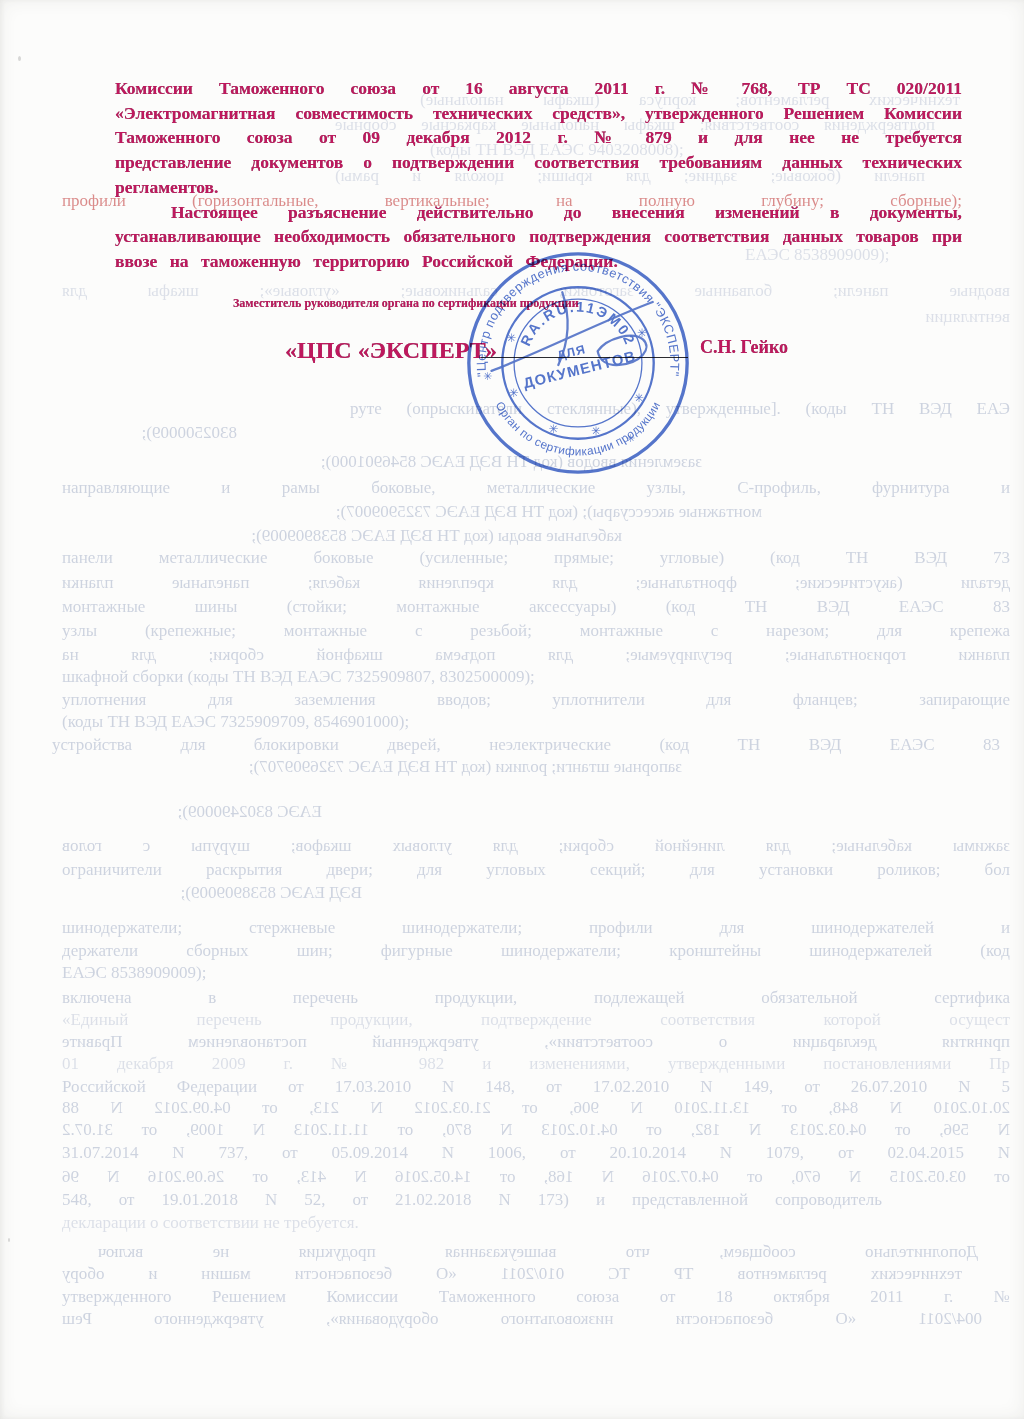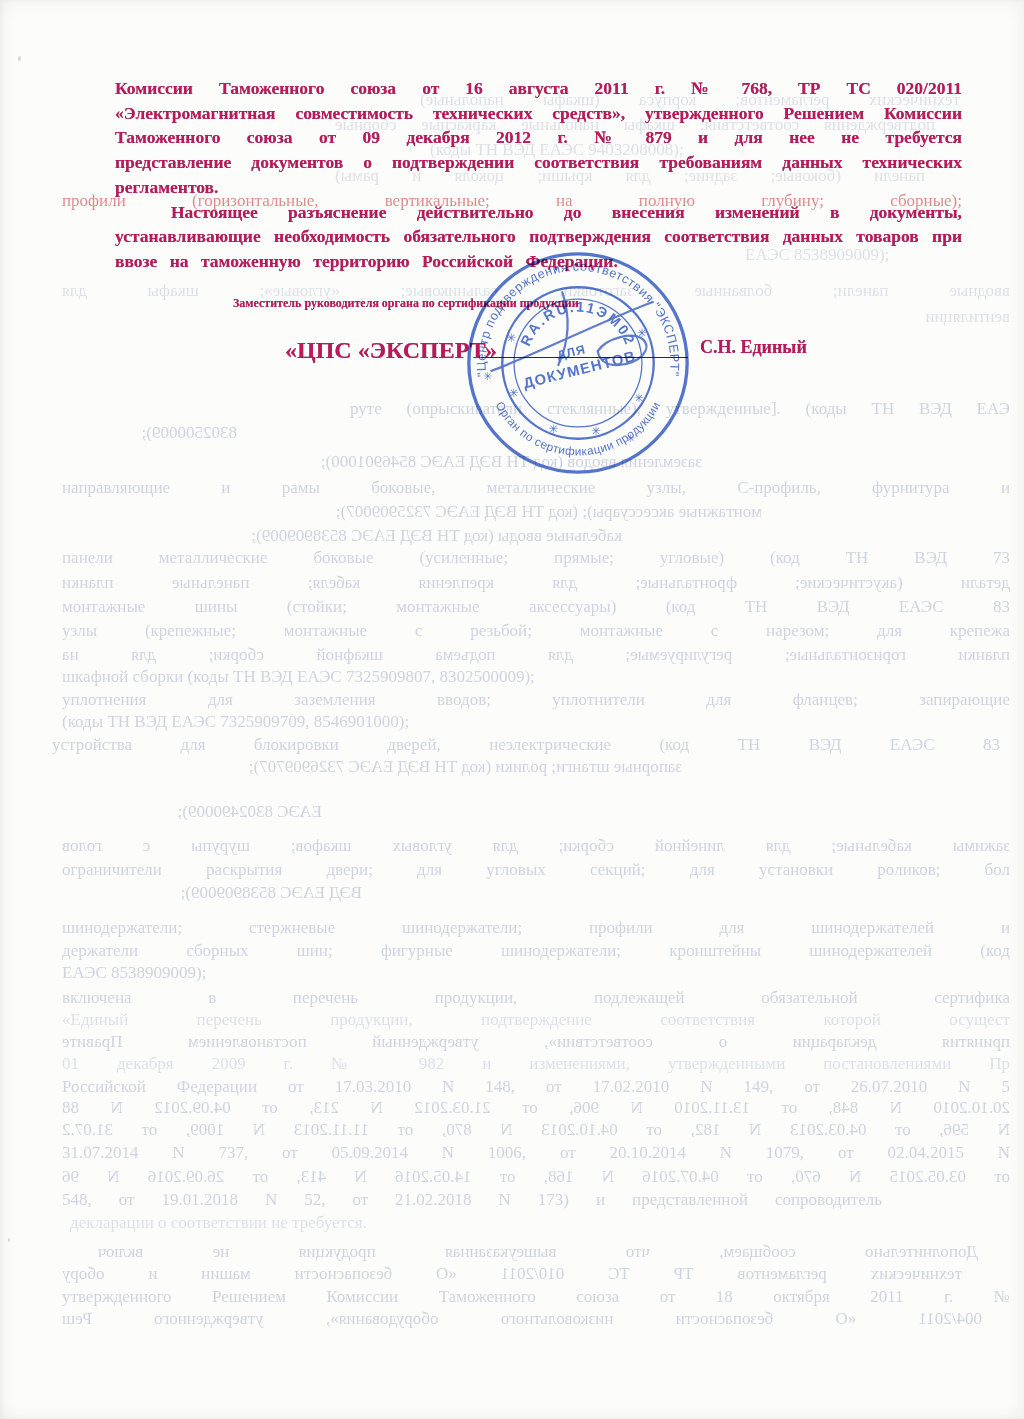--- a/index.html
+++ b/index.html
@@ -91,36 +91,36 @@
     <div class="bl o1" style="top:1010px;left:62px;width:948px">«Единый перечень продукции, подтверждение соответствия которой осущест</div>
     <div class="bl o2" style="top:988px;left:62px;width:948px">включена в перечень продукции, подлежащей обязательной сертифика</div>
     <div class="bl o2 fl" style="top:1032px;left:62px;width:948px">принятия декларации о соответствии», утвержденный постановлением Правите</div>
     <div class="bl o1" style="top:1054px;left:62px;width:948px">01 декабря 2009 г. № 982 и изменениями, утвержденными постановлениями Пр</div>
     <div class="bl o2" style="top:1077px;left:62px;width:948px">Российской Федерации от 17.03.2010 N 148, от 17.02.2010 N 149, от 26.07.2010 N 5</div>
     <div class="bl o2 fl" style="top:1098px;left:62px;width:948px">20.10.2010 N 848, от 13.11.2010 N 906, от 21.03.2012 N 213, от 04.09.2012 N 88</div>
     <div class="bl o2 fl" style="top:1120px;left:62px;width:948px">N 596, от 04.03.2013 N 182, от 04.10.2013 N 870, от 11.11.2013 N 1009, от 31.07.2</div>
     <div class="bl o2" style="top:1143px;left:62px;width:948px">31.07.2014 N 737, от 05.09.2014 N 1006, от 20.10.2014 N 1079, от 02.04.2015 N</div>
     <div class="bl o2 fl" style="top:1167px;left:62px;width:948px">от 03.05.2015 N 670, от 04.07.2016 N 168, от 14.05.2016 N 413, от 26.09.2016 N 96</div>
     <div class="bl o2" style="top:1190px;left:62px;width:820px">548, от 19.01.2018 N 52, от 21.02.2018 N 173) и представленной сопроводитель</div>
-    <div class="bl o1 nb" style="top:1213px;left:70px;width:440px">декларации о соответствии не требуется.</div>
+    <div class="bl o1 nb" style="top:1213px;left:62px;width:440px">декларации о соответствии не требуется.</div>
     <div class="bl o2 fl" style="top:1242px;left:98px;width:880px">Дополнительно сообщаем, что вышеуказанная продукция не включ</div>
     <div class="bl o2 fl" style="top:1264px;left:62px;width:900px">технических регламентов ТР ТС 010/2011 «О безопасности машин и обору</div>
     <div class="bl o2" style="top:1287px;left:62px;width:948px">утвержденного Решением Комиссии Таможенного союза от 18 октября 2011 г. №</div>
     <div class="bl o2 fl" style="top:1309px;left:62px;width:920px">004/2011 «О безопасности низковольтного оборудования», утвержденного Реш</div>
   </div>
 
   <div class="ink-layer">
     <div class="body-text">
       <p class="p1">Комиссии Таможенного союза от 16 августа 2011 г. № 768, ТР ТС 020/2011 «Электромагнитная совместимость технических средств», утвержденного Решением Комиссии Таможенного союза от 09 декабря 2012 г. № 879 и для нее не требуется представление документов о подтверждении соответствия требованиям данных технических регламентов.</p>
       <p class="p2">Настоящее разъяснение действительно до внесения изменений в документы, устанавливающие необходимость обязательного подтверждения соответствия данных товаров при ввозе на таможенную территорию Российской Федерации.</p>
     </div>
     <div class="sig-title">Заместитель руководителя органа по сертификации продукции</div>
     <div class="org-label">«ЦПС «ЭКСПЕРТ»</div>
     <div class="sig-line"></div>
-    <div class="sig-name">С.Н. Единый</div>
+    <div class="sig-name">С.Н. Гейко</div>
   </div>
 
   <svg class="stamp" viewBox="0 0 240 240">
     <defs>
       <path id="arcTop" d="M 27.4 136.3 A 94 94 0 1 1 212.6 136.3" fill="none"></path>
       <path id="arcBottom" d="M 34.8 159.7 A 94 94 0 0 0 205.2 159.7" fill="none"></path>
       <path id="arcCode" d="M 71.1 102.2 A 52 52 0 0 1 168.9 102.2" fill="none"></path>
     </defs>
     <g stroke="#3e63c8" fill="none">
       <circle cx="120" cy="120" r="111" stroke-width="3.4"></circle>

